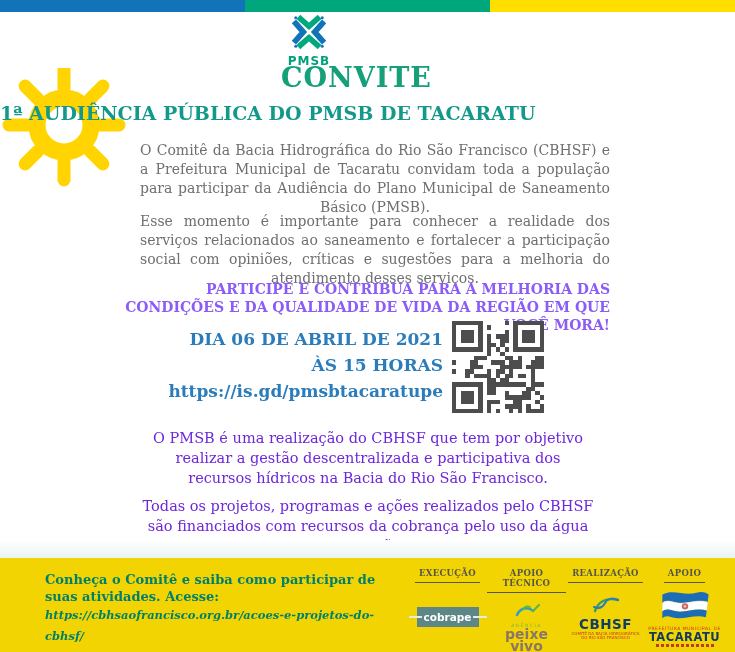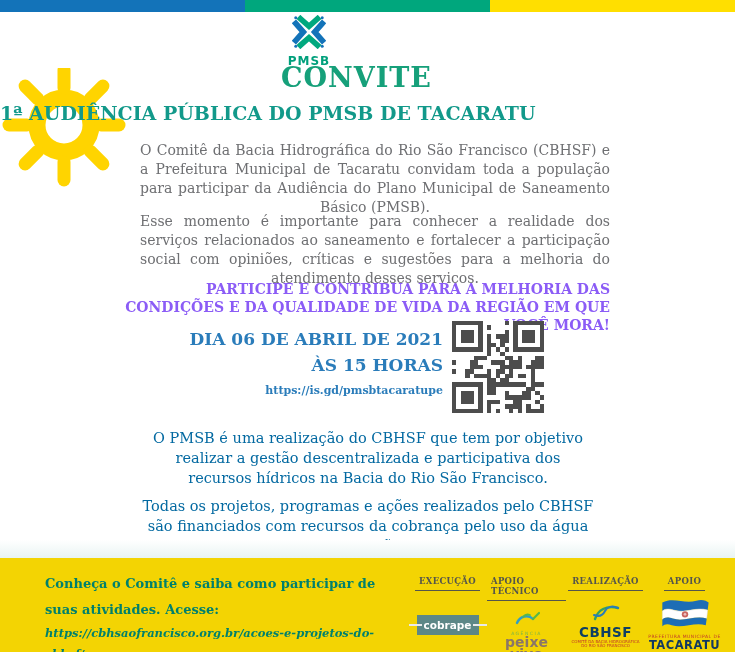--- a/index.html
+++ b/index.html
@@ -30,43 +30,43 @@
     font-size:14px;line-height:19px;color:#6e6f72;
     text-align:justify;text-align-last:center;}
   .p1{top:141px;}
   .p2{top:212px;}
   .cta{position:absolute;top:280px;left:125px;width:485px;margin:0;
     font-size:14px;line-height:18px;font-weight:bold;color:#8b5cf6;text-align:right;}
 
   .event{position:absolute;top:326px;left:140px;width:303px;text-align:right;
     color:#2a7cba;font-weight:bold;}
   .event .ev-line{font-size:17px;line-height:26px;}
-  .event .ev-url{font-size:11px;line-height:26px;color:#2a7cba;text-decoration:none;display:block;}
+  .event .ev-url{font-size:17px;line-height:26px;color:#2a7cba;text-decoration:none;display:block;}
 
   .qr{position:absolute;left:452px;top:321px;width:92px;height:92px;background:#fff;}
   .qr svg{width:92px;height:92px;display:block;}
 
   .about-p{position:absolute;left:142px;width:452px;margin:0;
-    font-size:14.5px;line-height:20px;color:#0369a1;text-align:center;}
+    font-size:14.5px;line-height:20px;color:#6d28d9;text-align:center;}
   .a1{top:428px;}
   .a2{top:496px;}
 
   .pre-footer{position:absolute;top:540px;left:0;width:735px;height:18px;
     background:linear-gradient(180deg,#ffffff 0%,#e9f4f3 100%);}
 
   
   .footer{position:absolute;top:558px;left:0;width:735px;height:94px;background:#f3d403;}
   .footer-left{position:absolute;left:45px;top:13px;width:332px;color:#00806c;}
-  .footer-msg{margin:0;font-size:13px;line-height:26px;font-weight:bold;}
+  .footer-msg{margin:0;font-size:13px;line-height:17px;font-weight:bold;}
   .footer-link{margin:0;font-size:11.5px;line-height:21px;font-weight:bold;font-style:italic;color:#00806c;text-decoration:none;display:block;}
 
   .sponsors{position:absolute;left:408px;top:10px;width:316px;display:flex;}
   .sponsor{width:79px;display:flex;flex-direction:column;align-items:center;}
   .role{font-size:8.5px;font-weight:bold;letter-spacing:0.3px;color:#55564b;
-    border-bottom:1.5px solid #55564b;padding:0 4px 4px 4px;margin-top:8px;}
+    border-bottom:1.5px solid #55564b;padding:0 4px 4px 4px;text-align:center;}
   .logo-zone{height:60px;display:flex;flex-direction:column;align-items:center;justify-content:center;margin-top:4px;}
 
   
   .cobrape-box{position:relative;width:62px;height:20px;background:#5d8787;display:flex;align-items:center;justify-content:center;}
   .cobrape-line{position:absolute;left:-8px;right:-8px;top:9px;height:2px;background:#e9e9e9;}
   .cobrape-text{position:relative;background:#5d8787;padding:0 2px;
     font-family:"DejaVu Sans",sans-serif;font-weight:bold;font-size:10.5px;color:#ffffff;}
 
   
   .pv-small{font-family:"DejaVu Sans",sans-serif;font-size:4.5px;letter-spacing:1.5px;color:#7ab648;margin-top:1px;}

